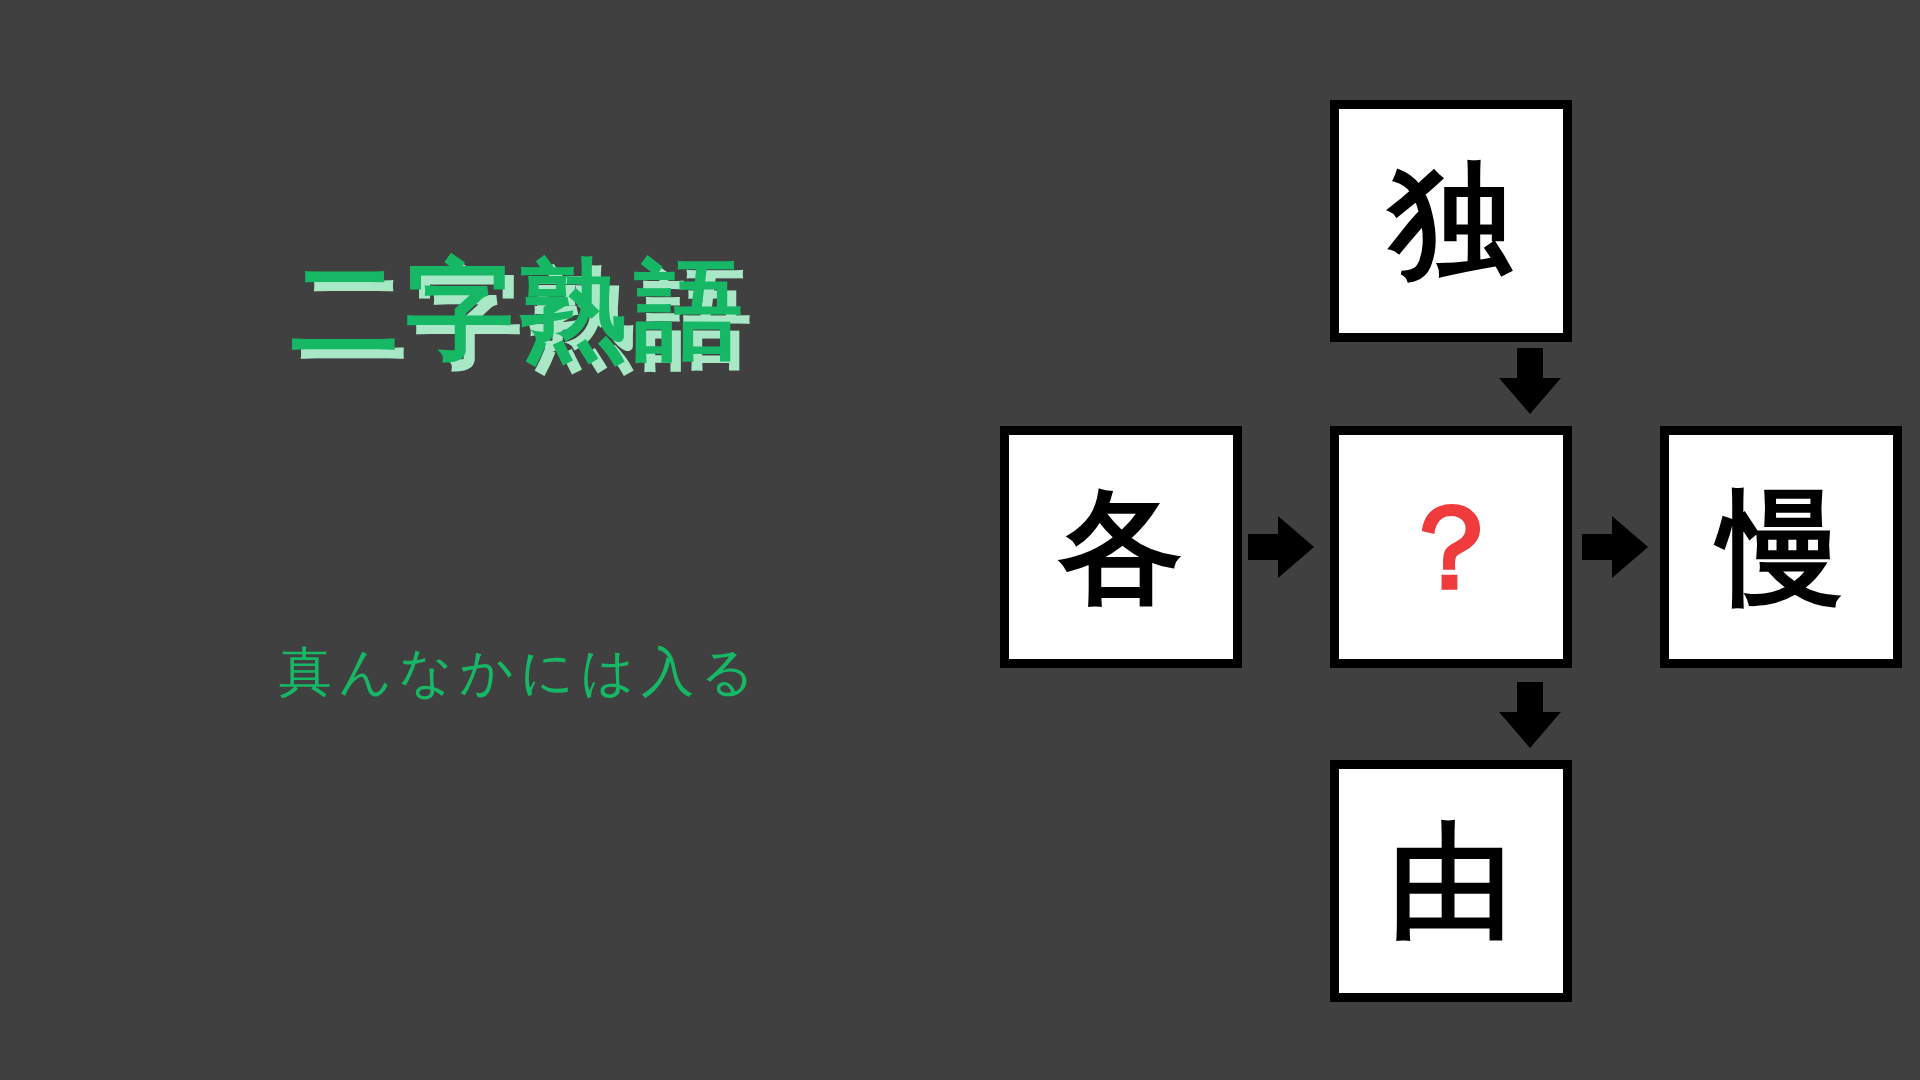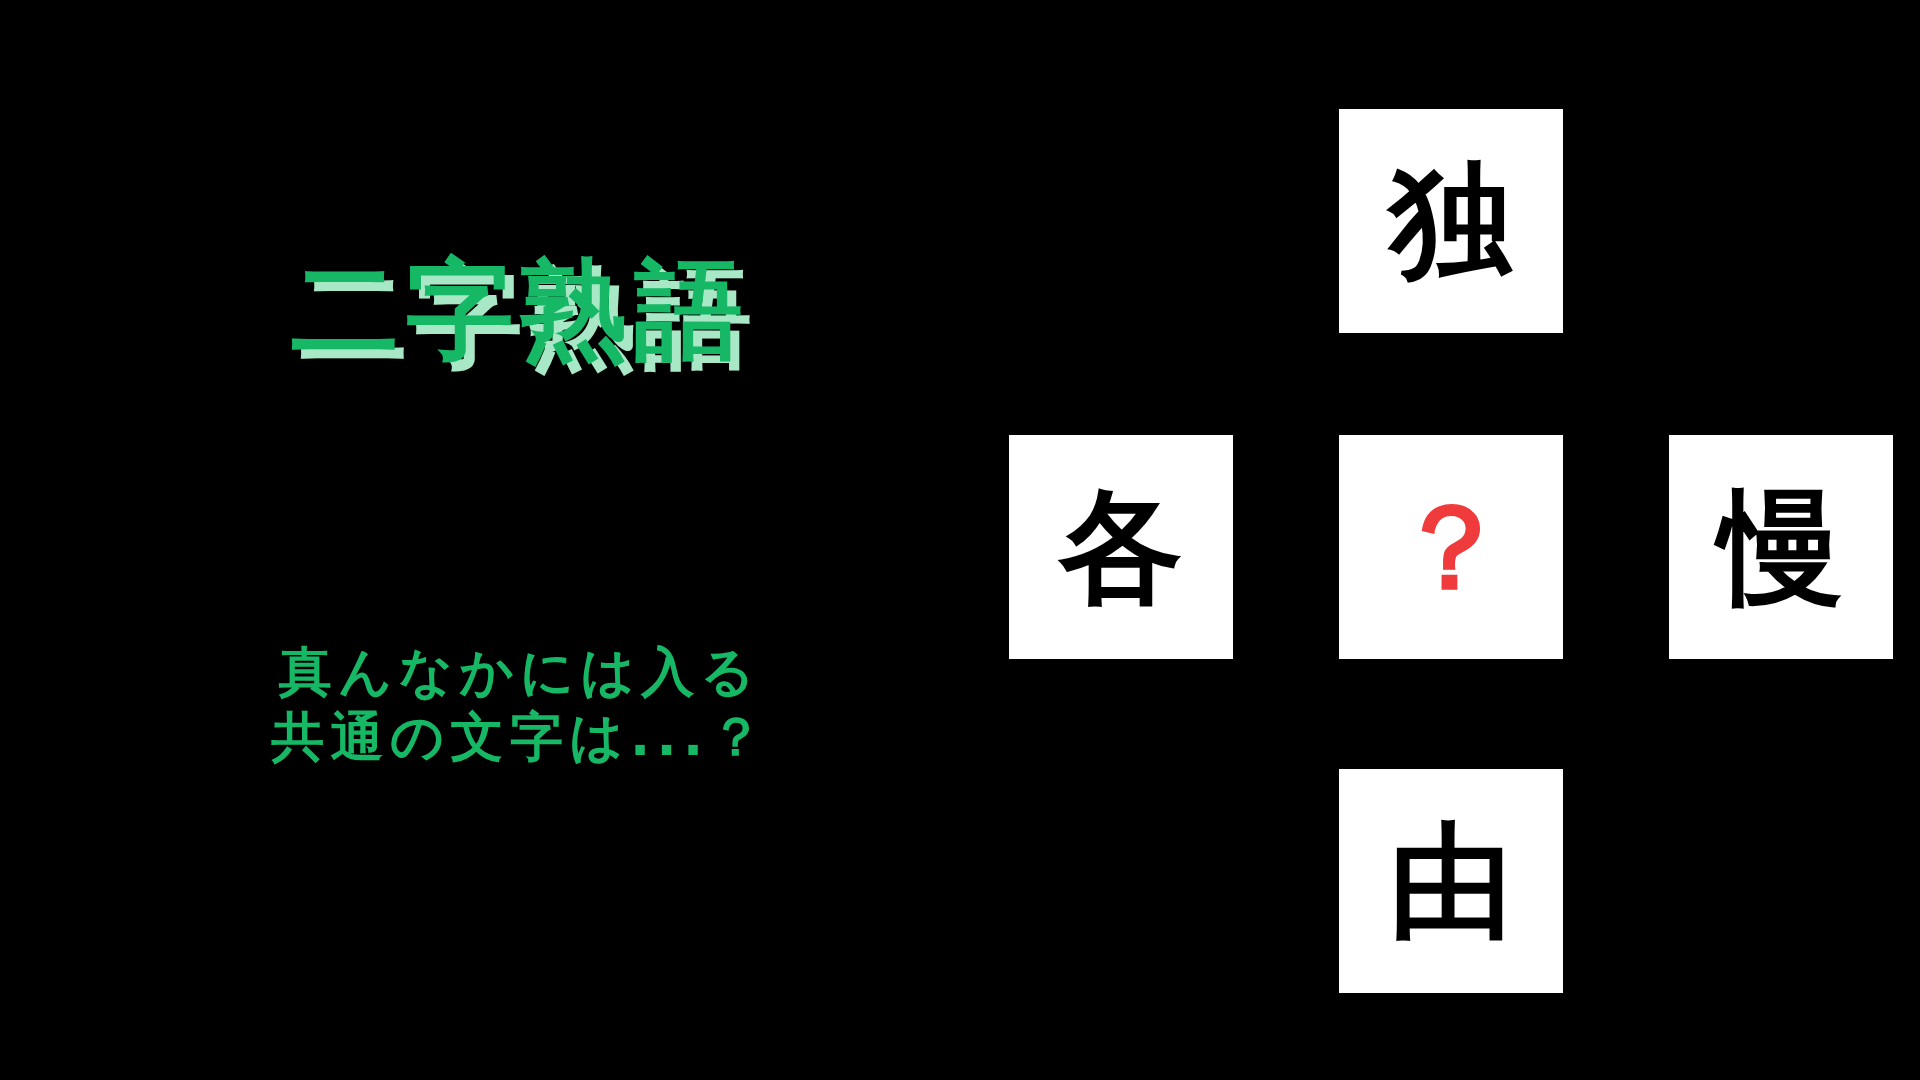--- a/index.html
+++ b/index.html
@@ -13,21 +13,21 @@
     overflow: hidden;
     font-family: "DejaVu Sans", "Liberation Sans", sans-serif;
     position: relative;
   }
 
   #stage {
     position: absolute;
     left: 0; top: 0;
     width: 1920px;
     height: 1080px;
-    background: #000000;
+    background: #404040;
   }
 
   
   .title-block {
     position: absolute;
     left: 60px;
     top: 250px;
     width: 920px;
     text-align: center;
   }
@@ -45,21 +45,21 @@
 
   .subtitle-block {
     position: absolute;
     left: 60px;
     top: 640px;
     width: 920px;
     text-align: center;
   }
   .subtitle-line {
     font-family: "DejaVu Sans", "Liberation Sans", sans-serif;
-    font-weight: bold;
+    font-weight: normal;
     color: #16b866;
     font-size: 53px;
     letter-spacing: 0.12em;
     line-height: 1.22;
     white-space: nowrap;
   }
 
   
   .puzzle {
     position: absolute;
@@ -143,21 +143,20 @@
 <body>
 
 <div id="stage">
 
   <div class="title-block">
     <div class="title-line title-line-1">二字熟語</div>
   </div>
 
   <div class="subtitle-block">
     <div class="subtitle-line">真んなかには入る</div>
-    <div class="subtitle-line">共通の文字は...？</div>
   </div>
 
   <div class="puzzle">
 
     <div class="cell cell-top">
       <span class="glyph">独</span>
     </div>
 
     <div class="cell cell-left">
       <span class="glyph">各</span>

